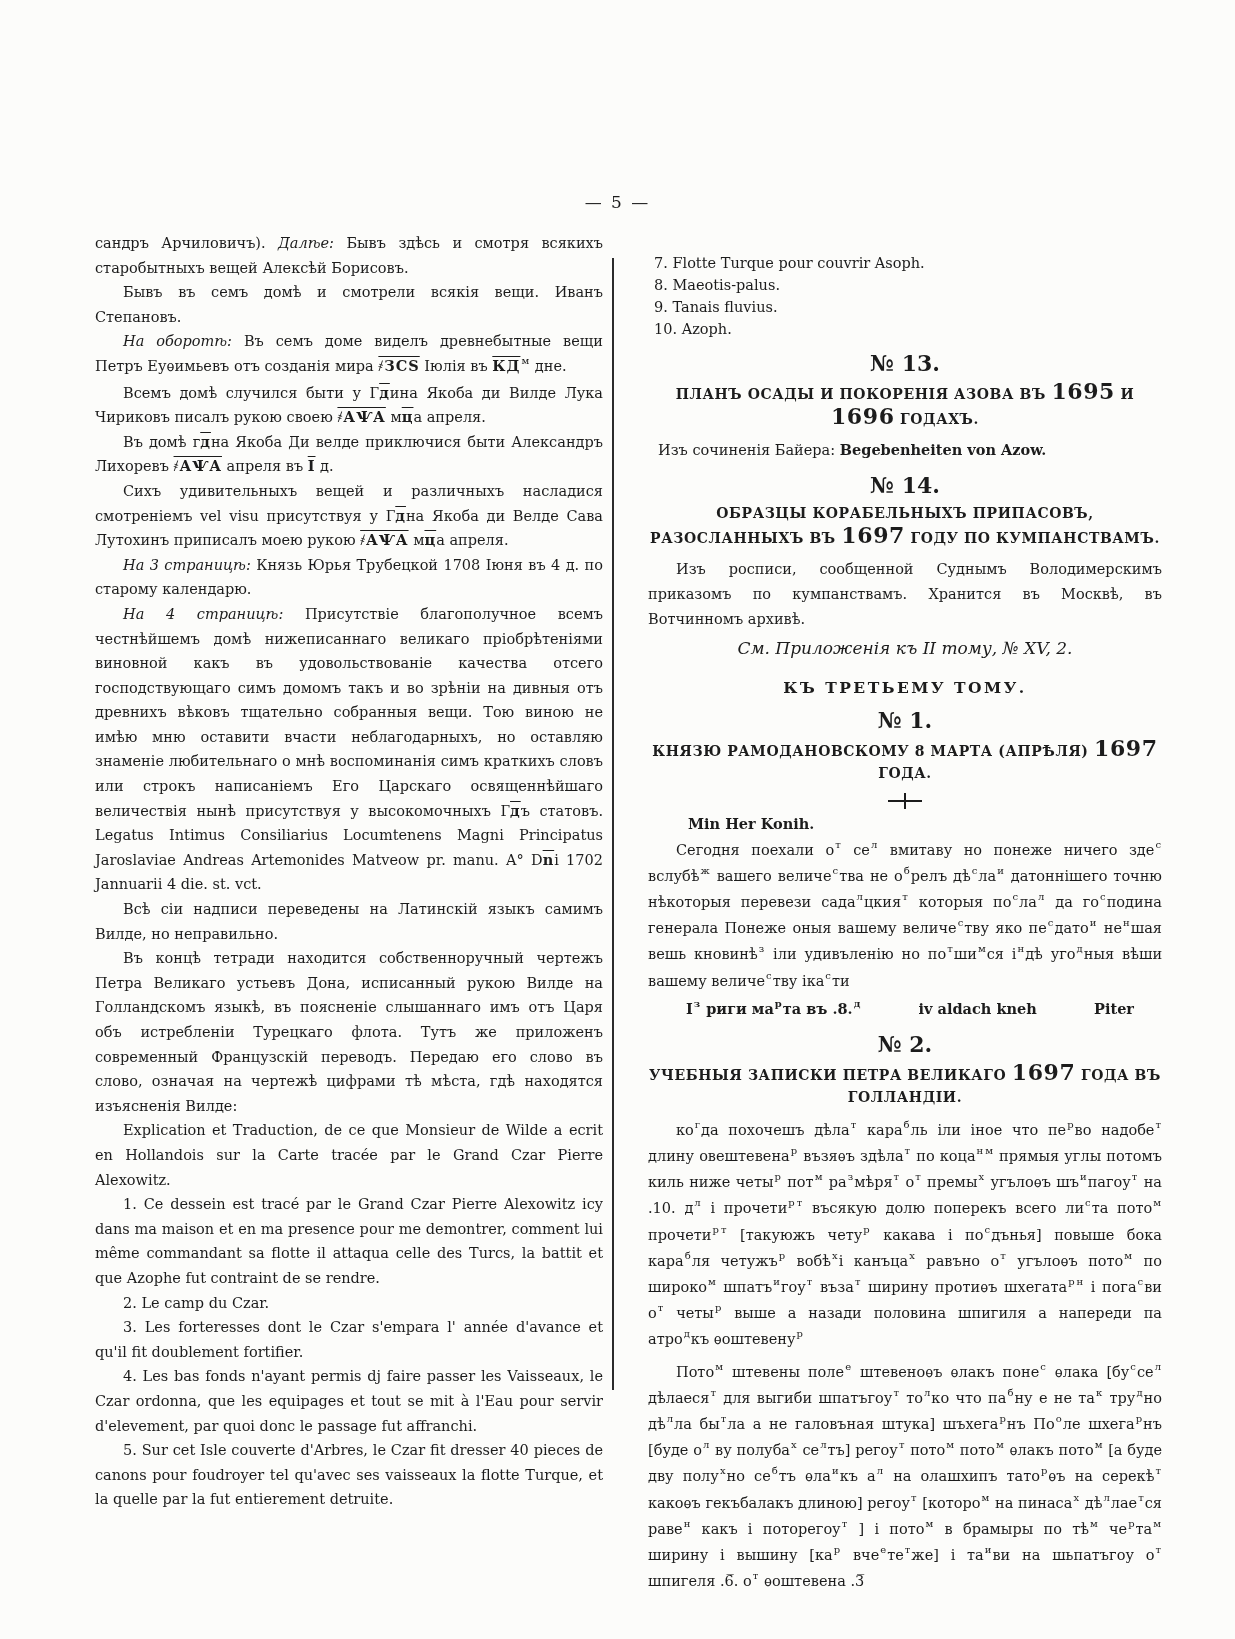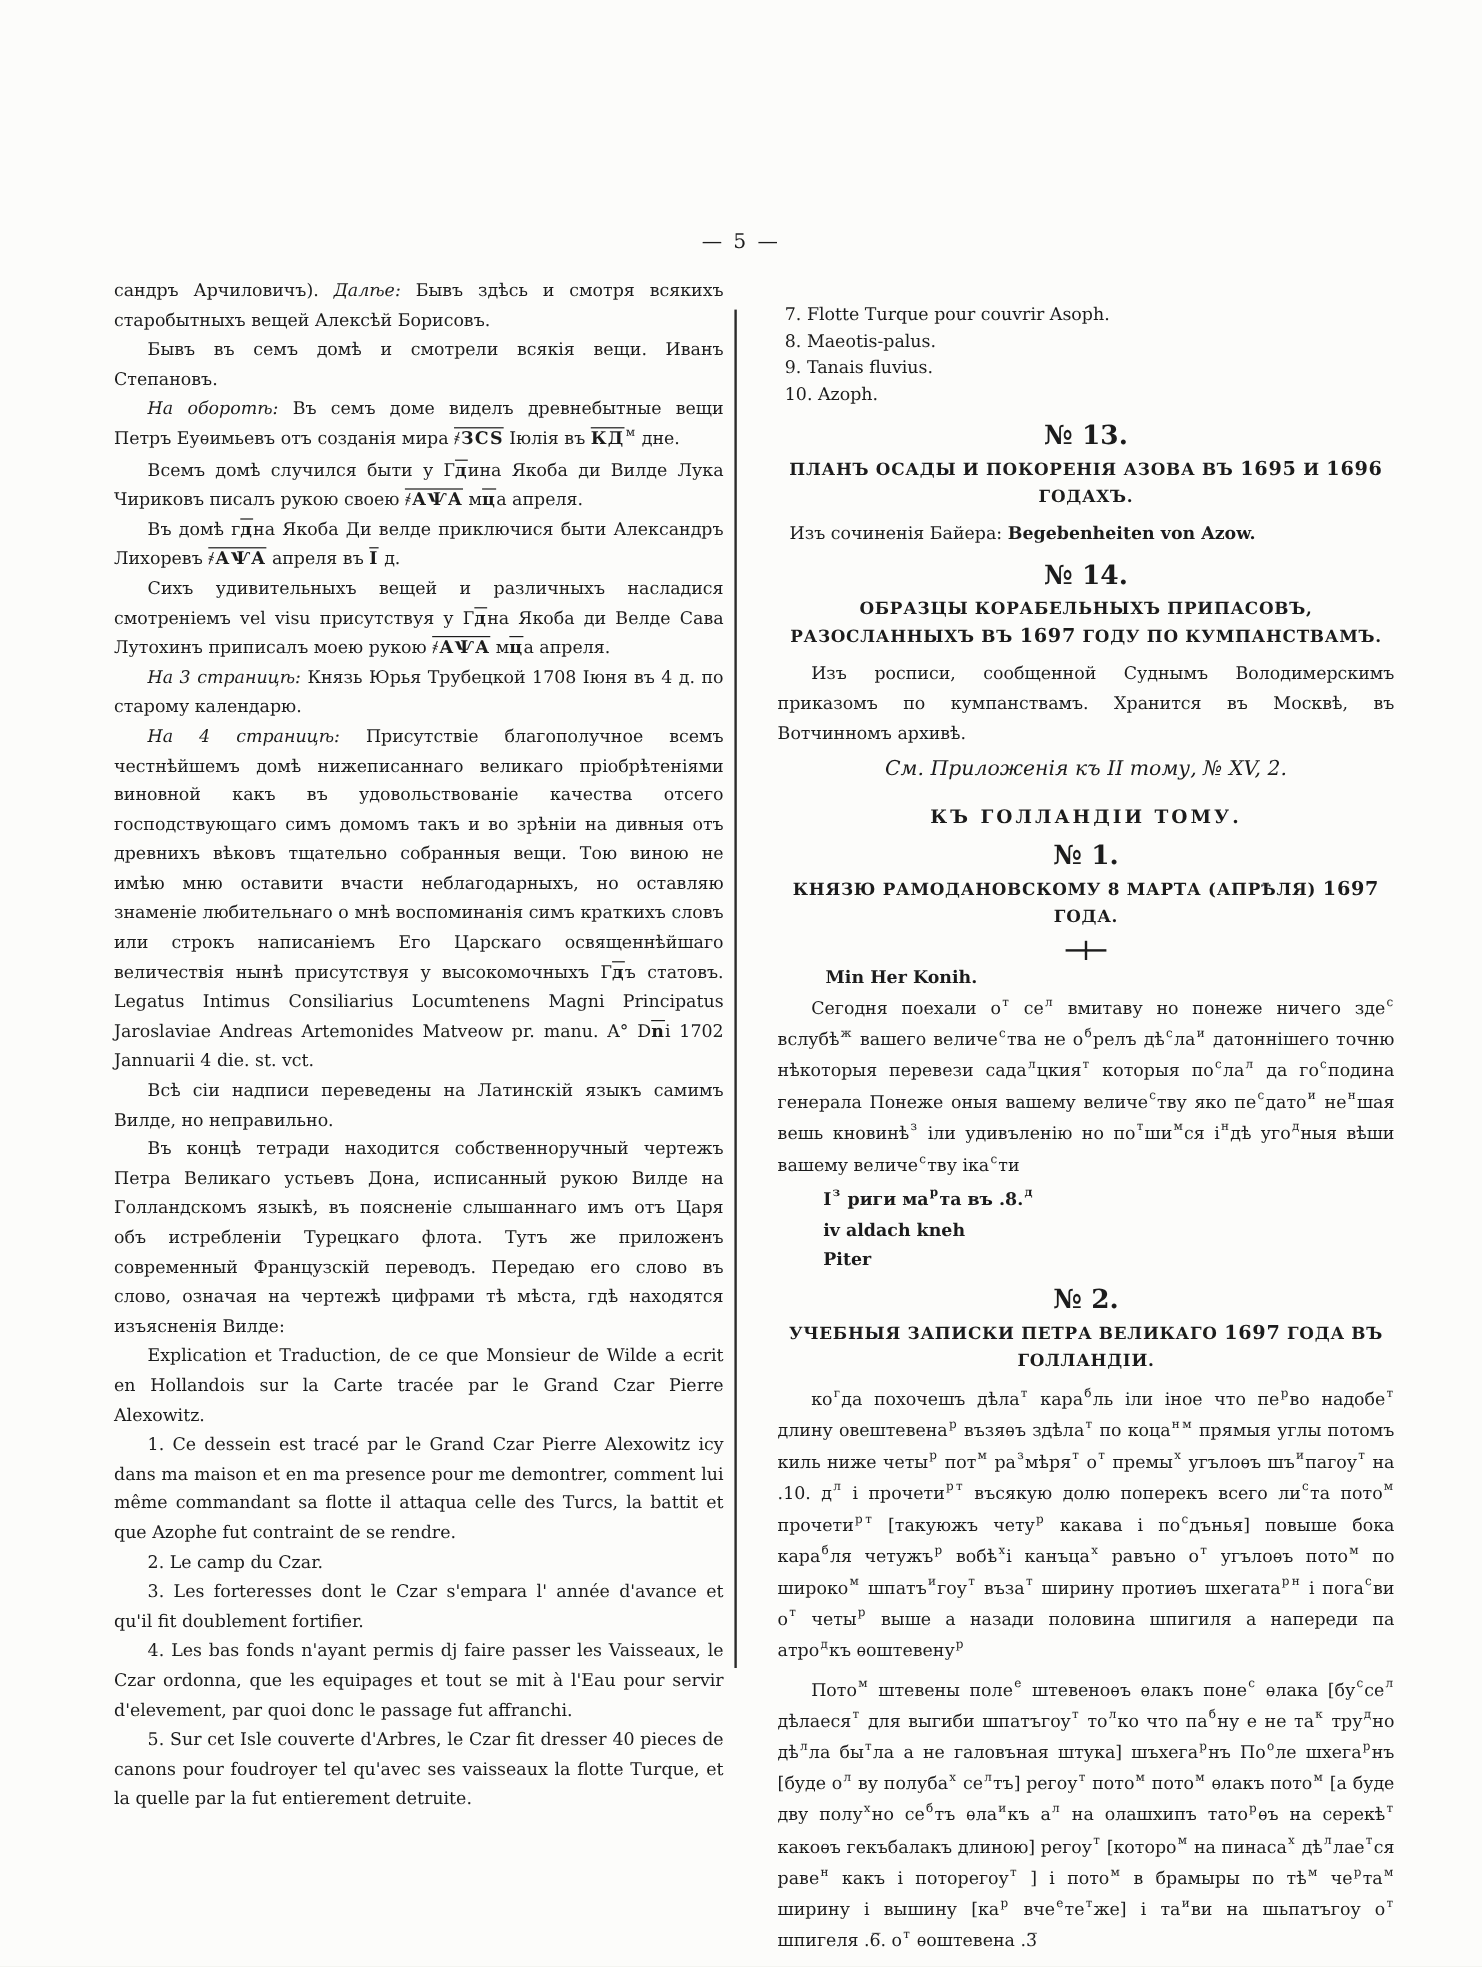--- a/index.html
+++ b/index.html
@@ -30,28 +30,28 @@
   .src { margin:8px 0 0 0; text-align:justify; text-indent:10px; line-height:24px; }
   .refline { text-align:center; font-style:italic; font-size:17px; line-height:22px; margin-top:4px; }
   .tomeheading { text-align:center; font-weight:bold; font-size:15.5px; letter-spacing:2.5px; line-height:22px; margin-top:18px; }
   .cross { width:34px; height:18px; margin:8px auto 0 auto; position:relative; }
   .cross::before { content:""; position:absolute; left:0; right:0; top:8px; height:2px; background:#1c1c1c; }
   .cross::after  { content:""; position:absolute; left:16px; top:1px; bottom:1px; width:2px; background:#1c1c1c; }
   .salutation { font-weight:bold; text-indent:40px; line-height:24px; margin-top:2px; }
   .letterwrap p.para { margin-top:2px; }
   .signrow {
     display:flex; justify-content:space-between; align-items:baseline;
-    font-weight:bold; line-height:24px; margin:2px 0 0 0; padding:0 28px 0 38px;flex-direction:column;
+    font-weight:bold; line-height:24px; margin:2px 0 0 0; padding:0 28px 0 38px;
   }
   .p2 { margin-top:6px !important; }
   
   .ts { font-size:10px; position:relative; top:-7px; margin:0 1px; font-weight:normal; }
   .signrow .ts { font-weight:bold; }
   .ol { text-decoration:overline; font-weight:bold; letter-spacing:1px; }
-  .yr { font-size:16px; font-weight:bold; }
+  .yr { font-size:22px; font-weight:bold; }
 </style>
 </head>
 <body>
 
 <div class="page">
 
   <div class="pageno">
     <span>— 5 —</span>
   </div>
 
@@ -89,21 +89,21 @@
 
     <div class="num">№ 13.</div>
     <div class="captitle">ПЛАНЪ ОСАДЫ И ПОКОРЕНІЯ АЗОВА ВЪ <span class="yr">1695</span> И <span class="yr">1696</span> ГОДАХЪ.</div>
     <p class="src">Изъ сочиненія Байера: <b>Begebenheiten von Azow.</b></p>
 
     <div class="num">№ 14.</div>
     <div class="captitle">ОБРАЗЦЫ КОРАБЕЛЬНЫХЪ ПРИПАСОВЪ, РАЗОСЛАННЫХЪ ВЪ <span class="yr">1697</span> ГОДУ ПО КУМПАНСТВАМЪ.</div>
     <p class="para" style="margin-top:8px;">Изъ росписи, сообщенной Суднымъ Володимерскимъ приказомъ по кумпанствамъ. Хранится въ Москвѣ, въ Вотчинномъ архивѣ.</p>
     <div class="refline">См. Приложенія къ II тому, № XV, 2.</div>
 
-    <div class="tomeheading">КЪ ГОЛЛАНДІИ ТОМУ.</div>
+    <div class="tomeheading">КЪ ТРЕТЬЕМУ ТОМУ.</div>
 
     <div class="num" style="margin-top:10px;">№ 1.</div>
     <div class="captitle">КНЯЗЮ РАМОДАНОВСКОМУ 8 МАРТА (АПРѢЛЯ) <span class="yr">1697</span> ГОДА.</div>
 
     <div class="cross"></div>
 
     <div class="salutation">Min Her Konih.</div>
     <div class="letterwrap">
       <p class="para">Сегодня поехали о<span class="ts">т</span> се<span class="ts">л</span> вмитаву но понеже ничего зде<span class="ts">с</span> вслубѣ<span class="ts">ж</span> вашего величе<span class="ts">с</span>тва не о<span class="ts">б</span>релъ дѣ<span class="ts">с</span>ла<span class="ts">и</span> датоннішего точню нѣкоторыя перевези сада<span class="ts">л</span>цкия<span class="ts">т</span> которыя по<span class="ts">с</span>ла<span class="ts">л</span> да го<span class="ts">с</span>подина генерала Понеже оныя вашему величе<span class="ts">с</span>тву яко пе<span class="ts">с</span>дато<span class="ts">и</span> не<span class="ts">н</span>шая вешь кновинѣ<span class="ts">з</span> іли удивъленію но по<span class="ts">т</span>ши<span class="ts">м</span>ся і<span class="ts">н</span>дѣ уго<span class="ts">д</span>ныя вѣши вашему величе<span class="ts">с</span>тву іка<span class="ts">с</span>ти</p>
     </div>

